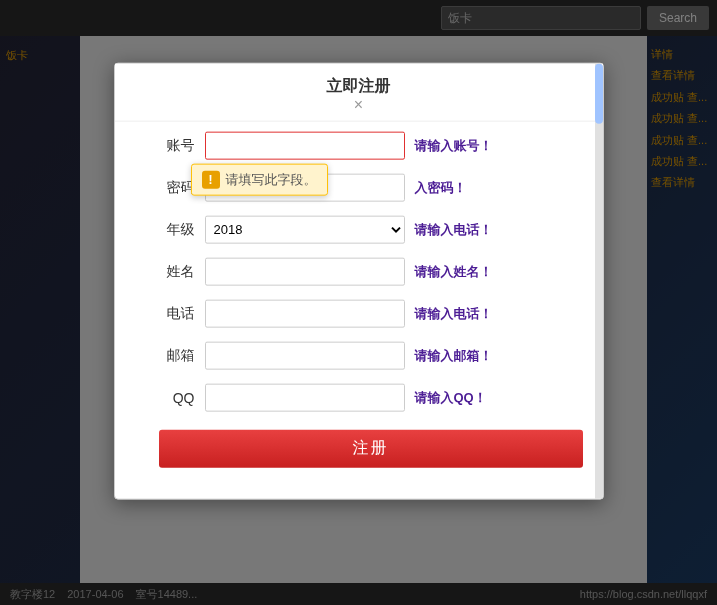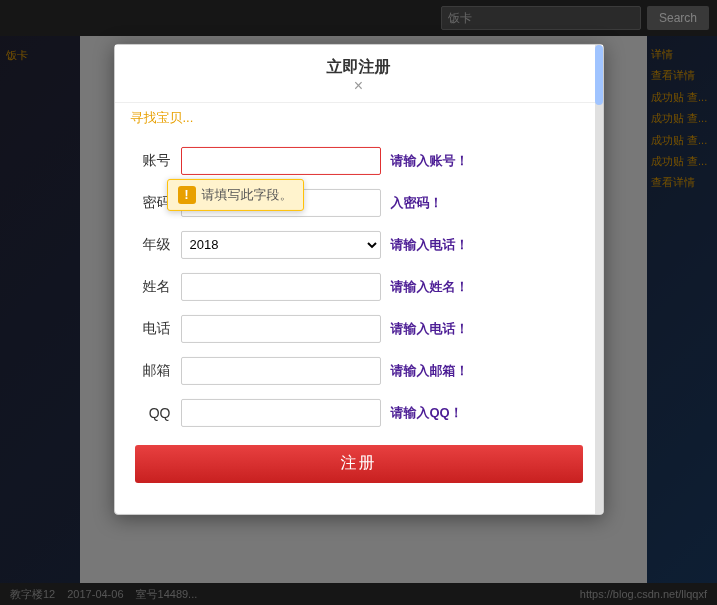--- a/index.html
+++ b/index.html
@@ -156,20 +156,21 @@
       font-size: 13px;
       color: #e8a000;
     }
 
     .modal-body {
       padding: 10px 20px 20px 20px;
       display: flex;
       flex-direction: column;
       gap: 14px;
       position: relative;
+      margin-left: 24px;
     }
 
     .form-row {
       display: flex;
       align-items: center;
       gap: 10px;
       position: relative;
     }
 
     .form-label {
@@ -378,21 +379,20 @@
   <div class="right-item">查看详情</div>
 </div>
 
 <div class="overlay"></div>
 
 <div class="modal">
   <div class="modal-header">
     <span class="modal-title">立即注册</span>
     <button class="modal-close">×</button>
   </div>
-  <div class="modal-subtitle">寻找宝贝...</div>
 
   <div class="modal-body">
 
     <div class="form-row">
       <span class="form-label">账号</span>
       <input class="form-input error-border" type="text" style="">
       <span class="form-hint">请输入账号！</span>
     </div>
 
     <div class="tooltip-box">

